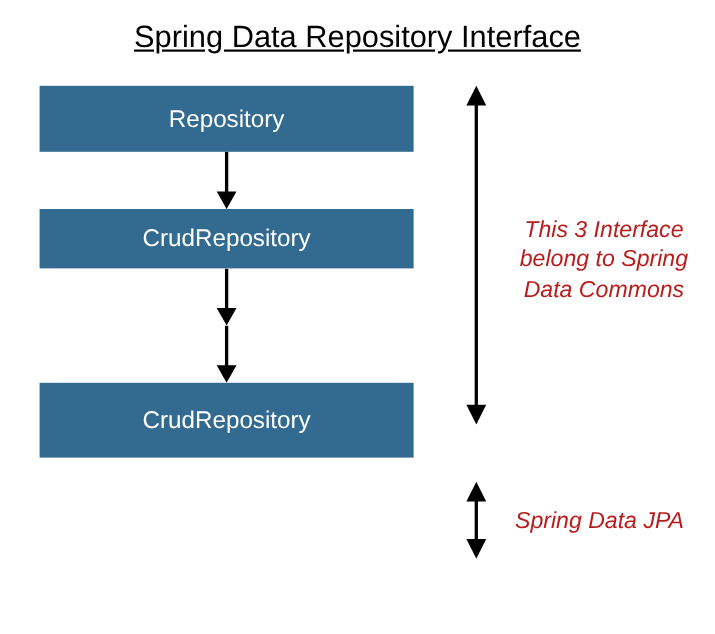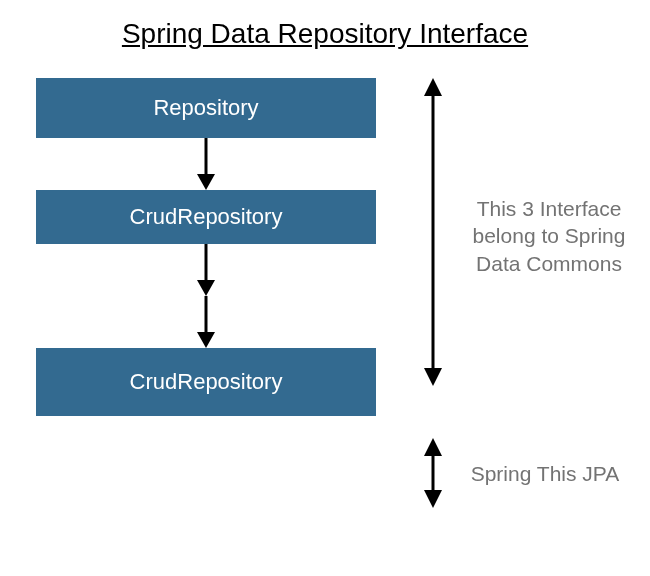--- a/index.html
+++ b/index.html
@@ -48,24 +48,25 @@
   .down-arrow {
     position: absolute;
     left: 50%;
     top: 0;
     transform: translateX(-50%);
     width: 30px;
     height: 52px;
   }
   .annotation {
     position: absolute;
-    color: #737373;
+    color: #b91c1c;
     font-size: 21px;
     text-align: center;
     line-height: 1.3;
+    font-style: italic;
   }
   .bracket {
     position: absolute;
   }
 </style>
 </head>
 <body>
 
 <div class="title">Spring Data Repository Interface</div>
 
@@ -117,14 +118,14 @@
   <span>This 3 Interface belong to Spring Data Commons</span>
 </div>
 
 <svg class="bracket" style="left:418px; top:438px;" width="30" height="70">
   <line x1="15" y1="14" x2="15" y2="56" stroke="#000" stroke-width="3"></line>
   <polygon points="15,0 6,18 24,18" fill="#000"></polygon>
   <polygon points="15,70 6,52 24,52" fill="#000"></polygon>
 </svg>
 
 <div class="annotation" style="left:460px; top:460px; width:170px;">
-  <span>Spring This JPA</span>
+  <span>Spring Data JPA</span>
 </div>
 
 </body></html>

